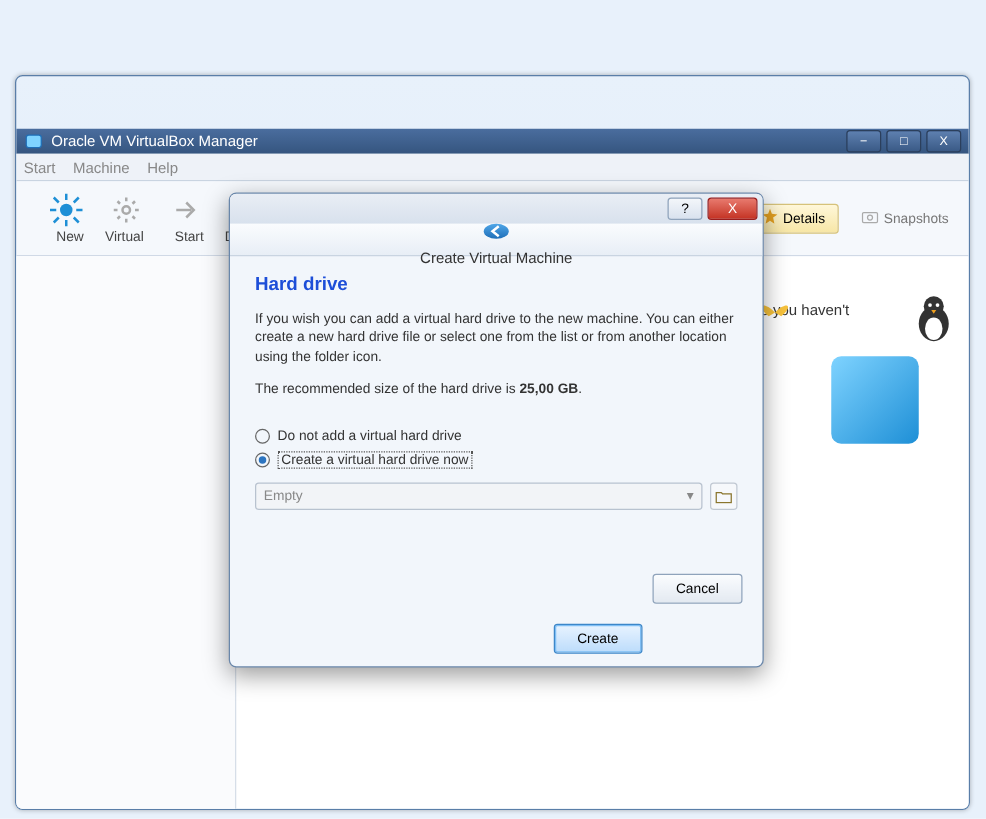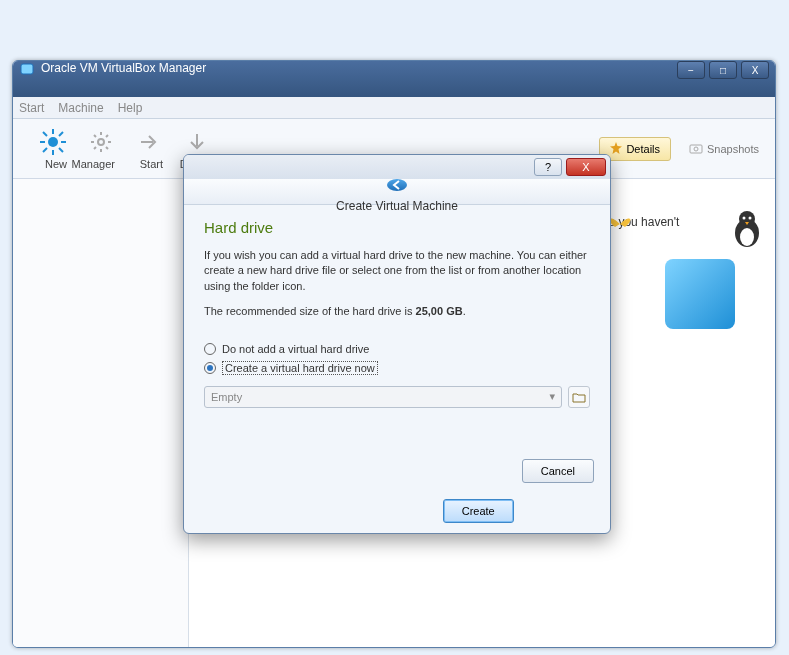--- a/index.html
+++ b/index.html
@@ -4,22 +4,22 @@
 <style>
   * { box-sizing: border-box; margin: 0; padding: 0; font-family: "Segoe UI", Tahoma, sans-serif; }
   body { background: #e8f1fb; width: 789px; height: 655px; overflow: hidden; }
   .outer-window {
     position: absolute; left: 12px; top: 60px; width: 764px; height: 588px;
     border: 1px solid #5a7ea8; border-radius: 6px; overflow: hidden;
     background: linear-gradient(#e8f1fb,#d8e7f8);
     box-shadow: 0 0 4px rgba(0,0,0,.3);
   }
   .titlebar {
-    height: 36px; background: linear-gradient(#4a6d9e,#35557f);
-    display: flex; align-items: flex-start; padding: 0 6px; color: #fff; font-size: 12px;
+    height: 20px; background: linear-gradient(#4a6d9e,#35557f);
+    display: flex; align-items: center; padding: 0 6px; color: #fff; font-size: 12px; margin-top: 42px;
   }
   .titlebar .app-icon { width:16px; height:16px; margin-right:6px; }
   .titlebar .spacer { flex:1; }
   .winbtn { width: 28px; height: 18px; margin-left: 4px; border:1px solid #2b3f5c; border-radius:3px;
     background: linear-gradient(#5e80b0,#3a5a86); color:#fff; font-size:10px; display:flex; align-items:center; justify-content:center; }
   .menubar { height:22px; background:#eef2f8; border-bottom:1px solid #c9d4e1; display:flex; align-items:center; padding:0 6px; font-size:12px; color:#888; }
   .menubar span { margin-right:14px; }
   .toolbar { height:60px; background:#f5f8fc; border-bottom:1px solid #d0d9e6; display:flex; align-items:center; padding:4px 6px; }
   .tbtn { display:flex; flex-direction:column; align-items:flex-end; width:48px; font-size:11px; color:#444; }
   .tbtn .ic { width:28px; height:28px; display:flex; align-items:center; justify-content:center; margin-bottom:2px; }
@@ -41,21 +41,21 @@
     position:absolute; left:183px; top:154px; width:428px; height:380px;
     border:1px solid #6a87aa; border-radius:6px; overflow:hidden;
     box-shadow:0 6px 20px rgba(0,0,0,.4); background:#f2f6fb;
   }
   .modal-chrome { height:24px; background:linear-gradient(#e9eef5,#d8e1ed); display:flex; align-items:center; justify-content:flex-end; padding:0 4px; gap:4px; }
   .chrome-help { width:28px; height:18px; border:1px solid #8fa3bb; border-radius:3px; background:linear-gradient(#f3f6fa,#d9e2ee); font-size:11px; display:flex; align-items:center; justify-content:center; }
   .chrome-close { width:40px; height:18px; border:1px solid #9a1c1c; border-radius:3px; background:linear-gradient(#e87a6e,#c43324); color:#fff; font-size:11px; display:flex; align-items:center; justify-content:center; }
   .modal-header { height:26px; background:linear-gradient(#fafcfe,#e8eef6); border-bottom:1px solid #c9d4e1; display:flex; align-items:center; padding:0 8px; font-size:12px; color:#333; gap:8px;flex-direction:column; }
   .back-arrow { width:20px; height:20px; border-radius:50%; background:linear-gradient(#4fa6e8,#1f6fb8); display:flex; align-items:center; justify-content:center; color:#fff; font-size:12px; }
   .modal-body { padding:14px 20px 10px 20px; font-size:11px; color:#333; }
-  .modal-body h2 { font-size:15px; color:#4d7c0f; font-weight:400; margin-bottom:12px; }
+  .modal-body h2 { font-size:15px; color:#1d4ed8; font-weight:700; margin-bottom:12px; }
   .modal-body p { margin-bottom:10px; line-height:1.4; }
   .radio-group { margin-top:20px; }
   .radio-row { display:flex; align-items:center; gap:6px; padding:3px 0; font-size:11px; }
   .radio { width:12px; height:12px; border:1px solid #666; border-radius:50%; display:flex; align-items:center; justify-content:center; }
   .radio.checked::after { content:""; width:6px; height:6px; background:#2c74c0; border-radius:50%; }
   .radio-row.selected span.label { border:1px dotted #555; padding:0 2px; }
   .combo-row { display:flex; align-items:center; gap:6px; margin-top:8px; }
   .combo { flex:1; height:22px; border:1px solid #b8c2cf; border-radius:3px; background:#f2f4f7; display:flex; align-items:center; padding:0 6px; font-size:11px; color:#888; }
   .combo .chev { margin-left:auto; color:#888; }
   .folder-btn { width:22px; height:22px; border:1px solid #c0c8d2; border-radius:3px; background:#f6f8fb; display:flex; align-items:center; justify-content:center; }
@@ -106,21 +106,21 @@
       </span>
       <span>New</span>
     </div>
     <div class="tbtn">
       <span class="ic">
         <svg width="24" height="24" viewBox="0 0 24 24">
             <circle cx="12" cy="12" r="3" fill="none" stroke="#aaa" stroke-width="2"></circle>
             <path d="M12 2v3M12 19v3M2 12h3M19 12h3M5 5l2 2M17 17l2 2M19 5l-2 2M5 19l2-2" stroke="#aaa" stroke-width="2"></path>
           </svg>
       </span>
-      <span>Manager</span>
+      <span>Virtual</span>
     </div>
     <div class="tbtn">
       <span class="ic">
         <svg width="24" height="24" viewBox="0 0 24 24">
             <path d="M4 12h12M12 6l6 6-6 6" fill="none" stroke="#aaa" stroke-width="2"></path>
           </svg>
       </span>
       <span>Start</span>
     </div>
     <div class="tbtn">

